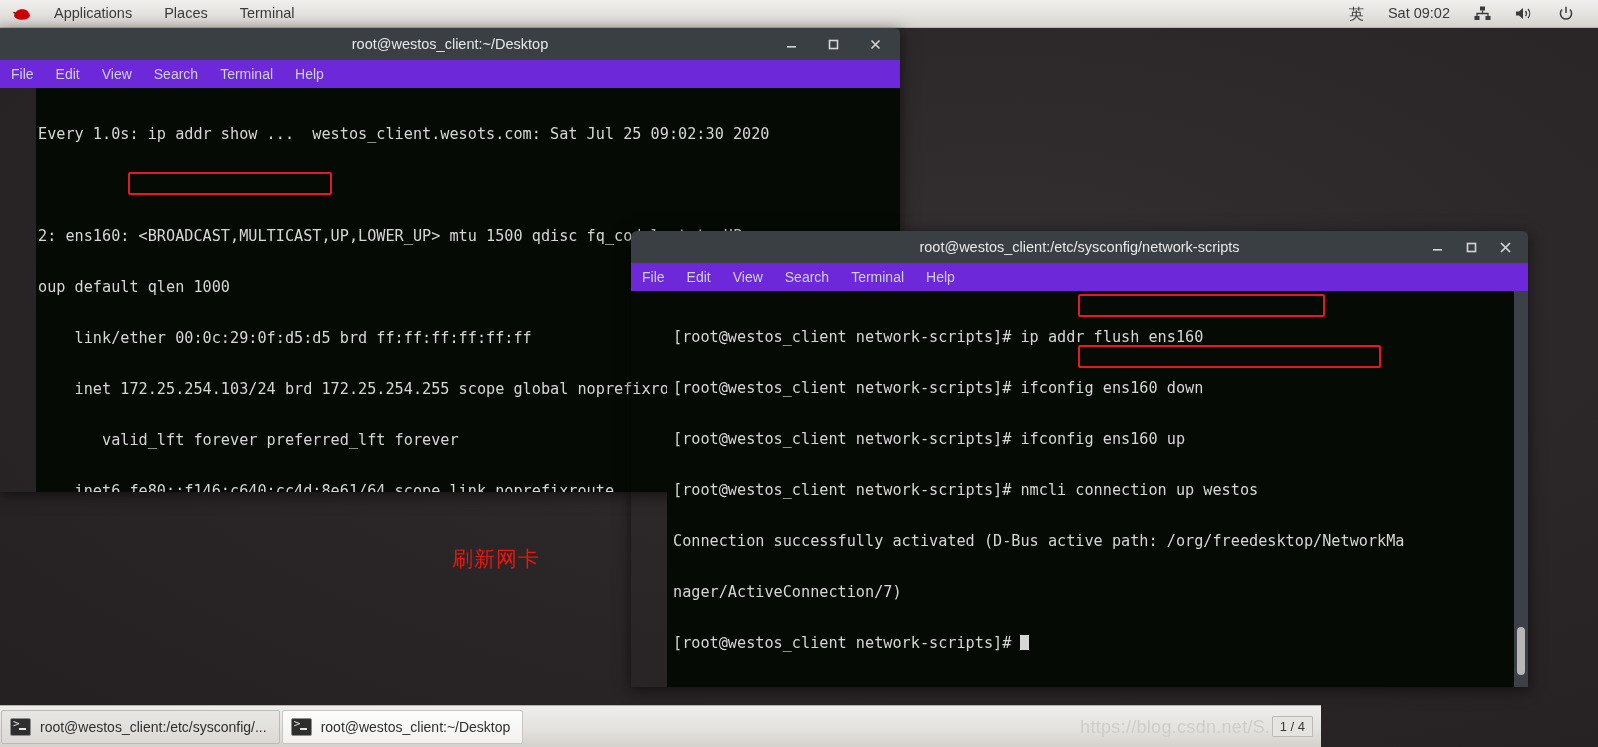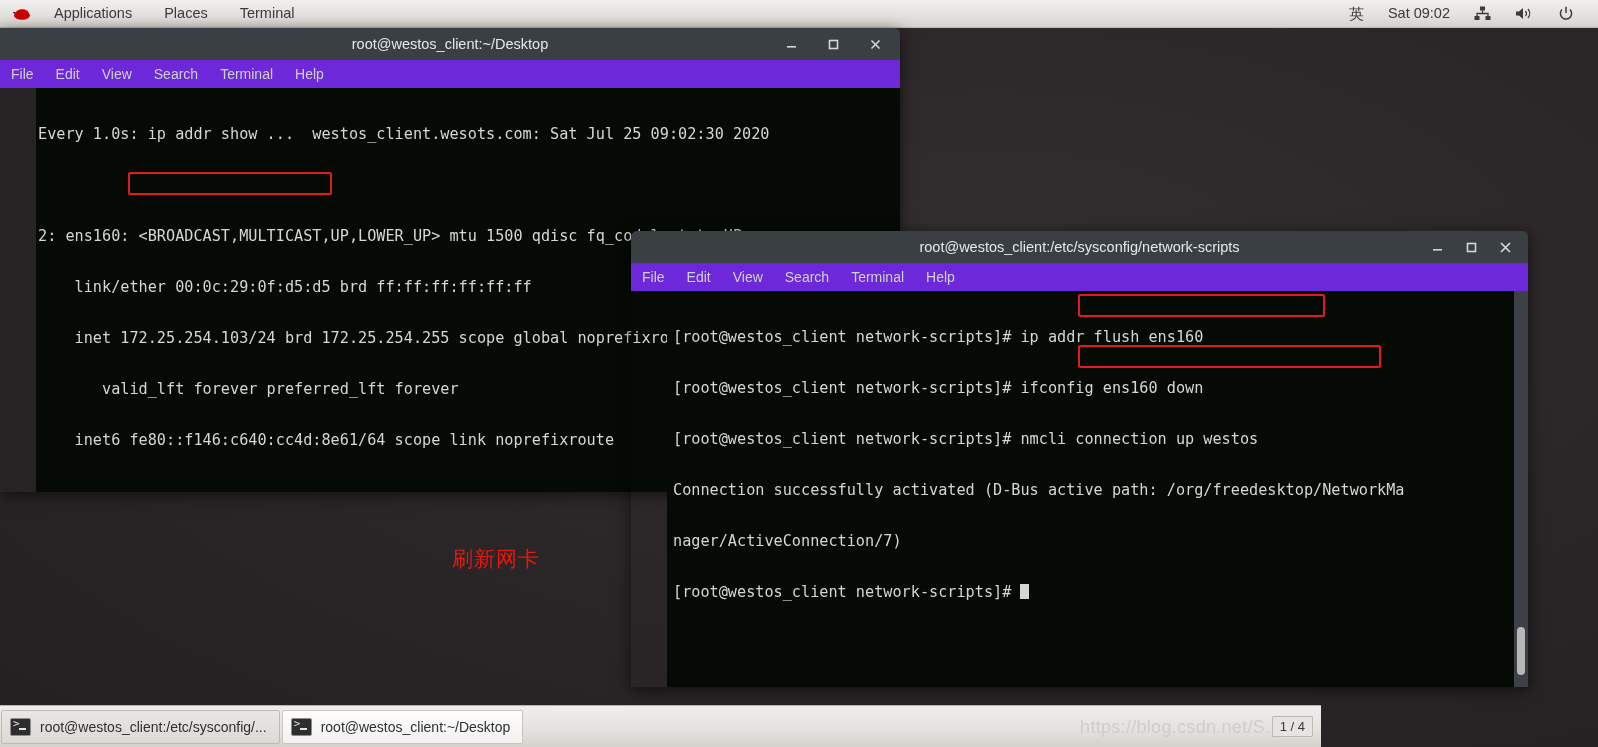--- a/index.html
+++ b/index.html
@@ -223,20 +223,21 @@
     <div class="m">Edit</div>
     <div class="m">View</div>
     <div class="m">Search</div>
     <div class="m">Terminal</div>
     <div class="m">Help</div>
   </div>
   <div class="termbody">
     <div class="line">Every 1.0s: ip addr show ...  westos_client.wesots.com: Sat Jul 25 09:02:30 2020</div>
     <div class="line"></div>
     <div class="line">2: ens160: &lt;BROADCAST,MULTICAST,UP,LOWER_UP&gt; mtu 1500 qdisc fq_codel state UP gr</div>
+    <div class="line">oup default qlen 1000</div>
     <div class="line">    link/ether 00:0c:29:0f:d5:d5 brd ff:ff:ff:ff:ff:ff</div>
     <div class="line">    inet 172.25.254.103/24 brd 172.25.254.255 scope global noprefixroute ens160</div>
     <div class="line">       valid_lft forever preferred_lft forever</div>
     <div class="line">    inet6 fe80::f146:c640:cc4d:8e61/64 scope link noprefixroute</div>
     
     
     <div class="hl" style="left:92px;top:84px;width:200px;height:19px;"></div>
   </div>
 </div>
 
@@ -267,20 +268,21 @@
     <div class="m">File</div>
     <div class="m">Edit</div>
     <div class="m">View</div>
     <div class="m">Search</div>
     <div class="m">Terminal</div>
     <div class="m">Help</div>
   </div>
   <div class="termbody">
     <div class="line">[root@westos_client network-scripts]# ip addr flush ens160</div>
     <div class="line">[root@westos_client network-scripts]# ifconfig ens160 down</div>
+    <div class="line">[root@westos_client network-scripts]# ifconfig ens160 up</div>
     <div class="line">[root@westos_client network-scripts]# nmcli connection up westos</div>
     <div class="line">Connection successfully activated (D-Bus active path: /org/freedesktop/NetworkMa</div>
     <div class="line">nager/ActiveConnection/7)</div>
     <div class="line"><span>[root@westos_client network-scripts]# </span><span class="cursor"></span></div>
 
     
     <div class="hl" style="left:411px;top:3px;width:243px;height:19px;"></div>
     <div class="hl" style="left:411px;top:54px;width:299px;height:19px;"></div>
 
     <div class="scrollbar">

